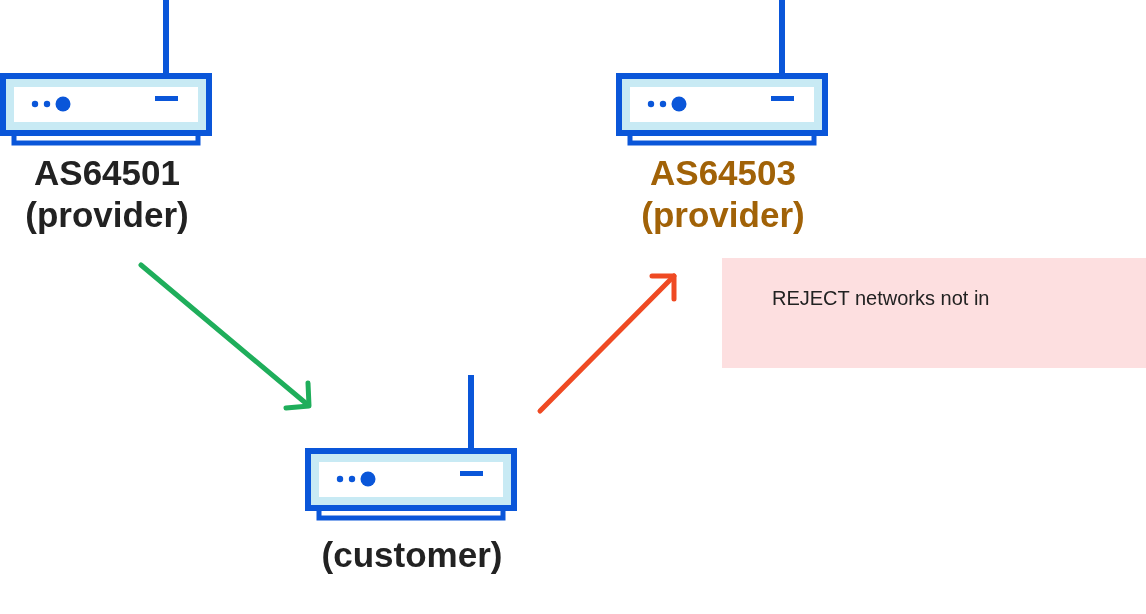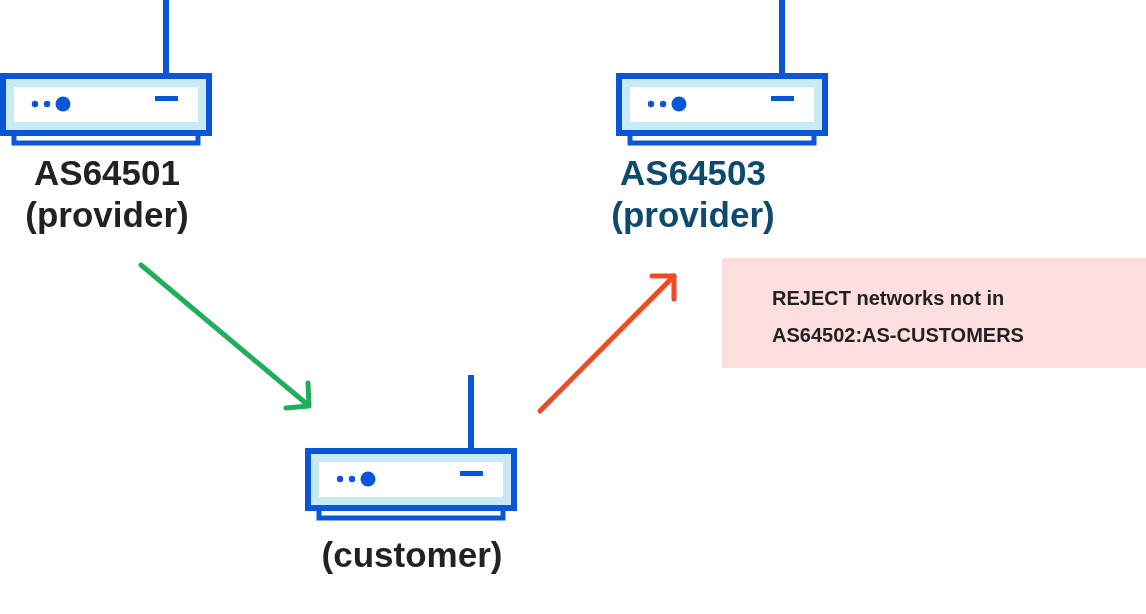--- a/index.html
+++ b/index.html
@@ -4,21 +4,21 @@
   <style>
     html, body { margin: 0; padding: 0; background: #ffffff; }
     body { width: 1146px; height: 614px; position: relative; overflow: hidden;
            font-family: "Liberation Sans", "DejaVu Sans", sans-serif; }
     #diagram { position: absolute; left: 0; top: 0; }
     .label { position: absolute; text-align: center; font-weight: bold; color: #222222;
              font-size: 35px; line-height: 42px; width: 300px; }
     .label span { display: block; }
     .note { position: absolute; left: 722px; top: 258px; width: 424px; height: 110px;
             background: #fddfe0; }
-    .note-text { position: absolute; left: 50px; top: 22px; font-weight: bold; color: #222222;
+    .note-text { position: absolute; left: 50px; top: 22px; font-weight: normal; color: #222222;
                  font-size: 20px; line-height: 37px; }
     .note-text span { display: block; }
   </style>
 </head>
 <body>
 
 <svg id="diagram" width="1146" height="614" viewBox="0 0 1146 614">
   <defs>
     <g id="router-shape">
 
@@ -56,26 +56,25 @@
   <g class="reject-arrow" fill="none" stroke-width="5" stroke-linecap="round" stroke-linejoin="round" stroke="#ef4a23">
     <line x1="540" y1="411" x2="674" y2="276"></line>
     <polyline points="652,276 674,276 674,299"></polyline>
   </g>
 </svg>
 
 <div class="label" style="left: -43px; top: 152px; color: rgb(34, 34, 34);">
   <span>AS64501</span>
   <span>(provider)</span>
 </div>
-<div class="label" style="left: 543px; top: 152px; color: #0c4a6e;">
+<div class="label" style="left: 573px; top: 152px; color: #a16207;">
   <span>AS64503</span>
   <span>(provider)</span>
 </div>
 <div class="label" style="left: 262px; top: 534px; color: rgb(34, 34, 34);">
   <span>(customer)</span>
 </div>
 
 <div class="note" style="background: rgb(253, 223, 224);">
   <div class="note-text" style="color: rgb(34, 34, 34);">
     <span>REJECT networks not in</span>
-    <span>AS64502:AS-CUSTOMERS</span>
   </div>
 </div>
 
 </body></html>

